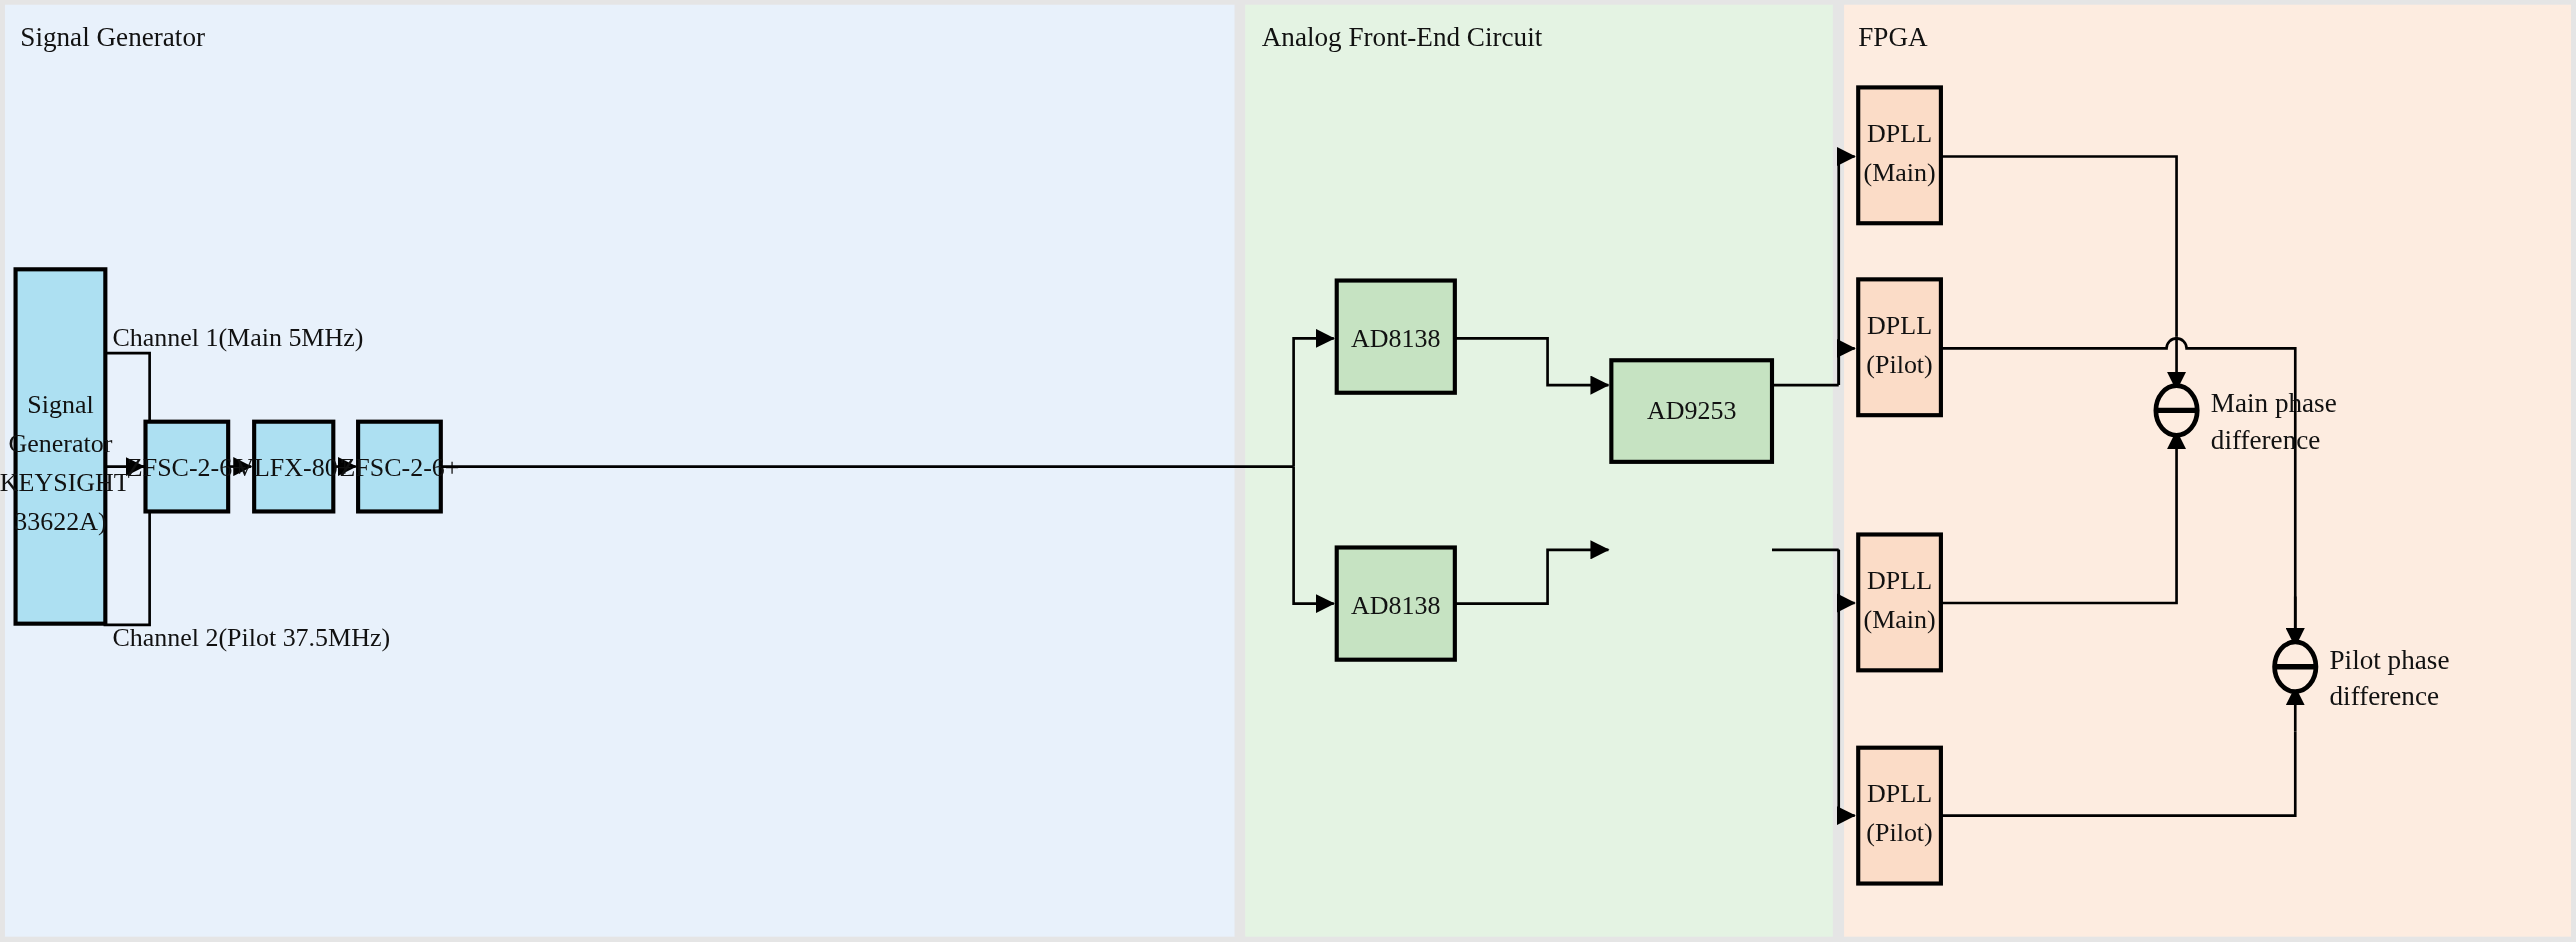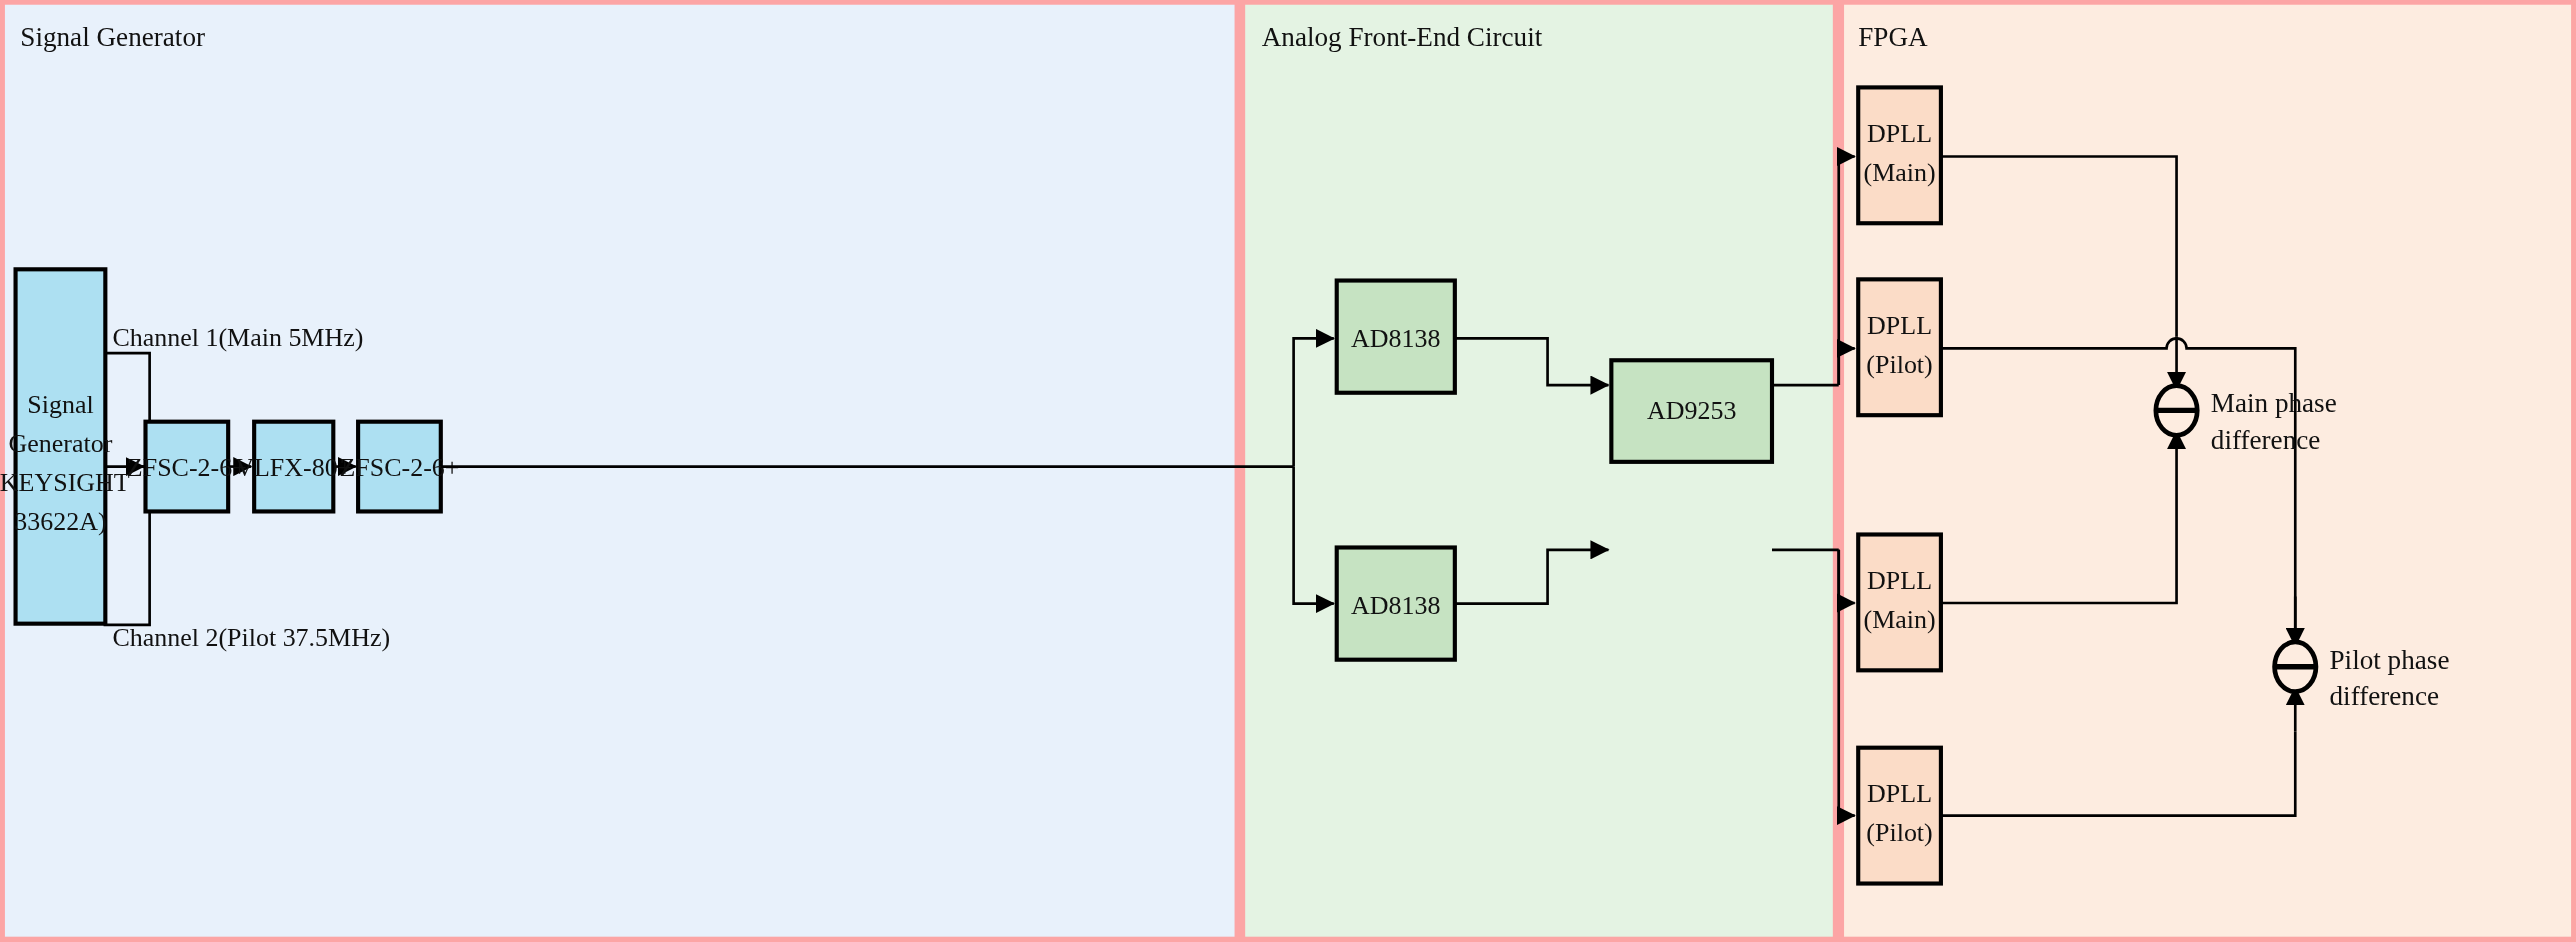--- a/index.html
+++ b/index.html
@@ -1,17 +1,17 @@
 <!DOCTYPE html>
 <html style="font-size:9.5px"><head>
 <meta charset="utf-8">
 <style>
   html,body{margin:0;padding:0;background:#ffffff;}
   body{font-family:"Liberation Serif","DejaVu Serif",serif;}
-  #stage{position:relative;width:2576px;height:942px;background:#fca5a5;overflow:hidden;}
+  #stage{position:relative;width:2576px;height:942px;background:#e5e5e5;overflow:hidden;}
   svg#diagram{position:absolute;left:0;top:0;width:2576px;height:942px;display:block;}
   .panel-title{font-family:"Liberation Serif","DejaVu Serif",serif;font-size:46px;fill:#111111;}
   .box-label{font-family:"Liberation Serif","DejaVu Serif",serif;font-size:44px;fill:#111111;text-anchor:middle;}
   .wire-label{font-family:"Liberation Serif","DejaVu Serif",serif;font-size:44px;fill:#111111;}
   .out-label{font-family:"Liberation Serif","DejaVu Serif",serif;font-size:46px;fill:#111111;}
   .blk{stroke:#000000;stroke-width:7;}
   .wire{stroke:#000000;stroke-width:4.5;fill:none;}
   .sum{stroke:#000000;stroke-width:8;}
   .sumbar{stroke:#000000;stroke-width:9;}
 </style>

